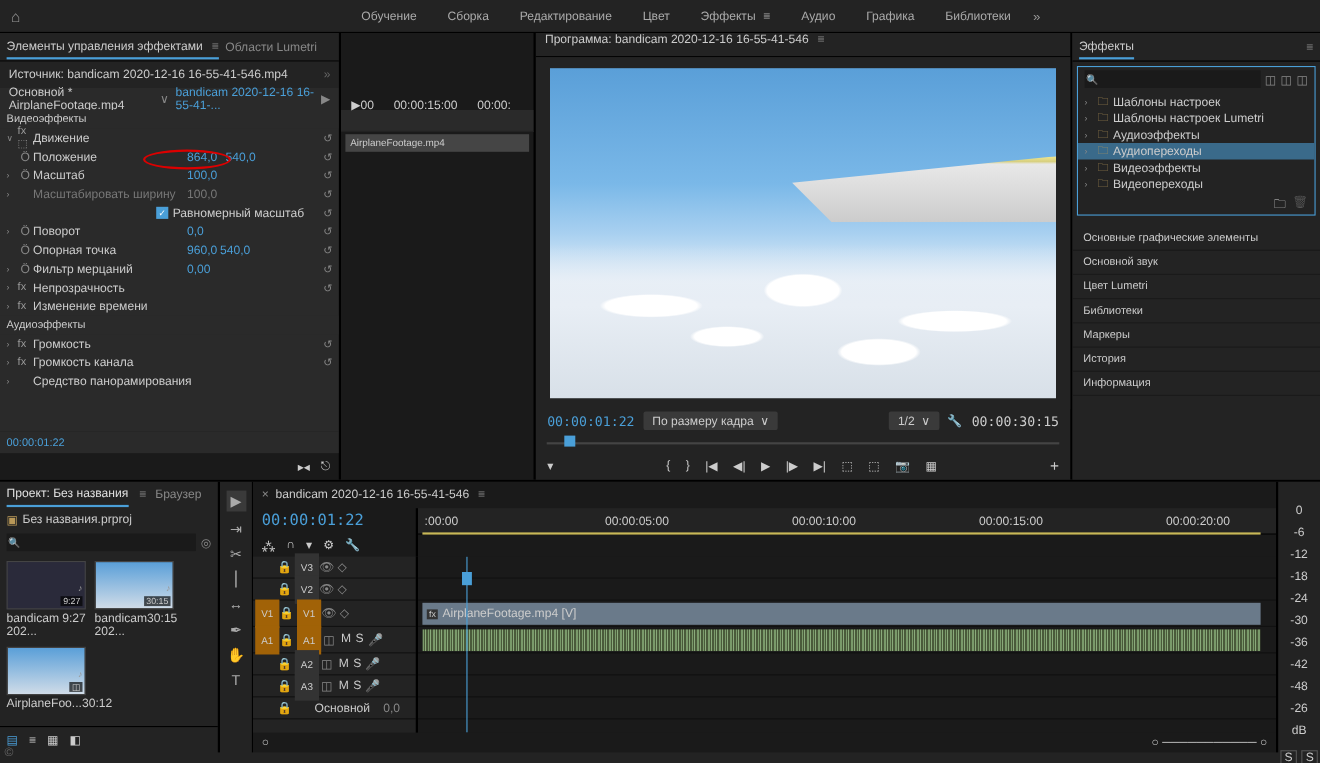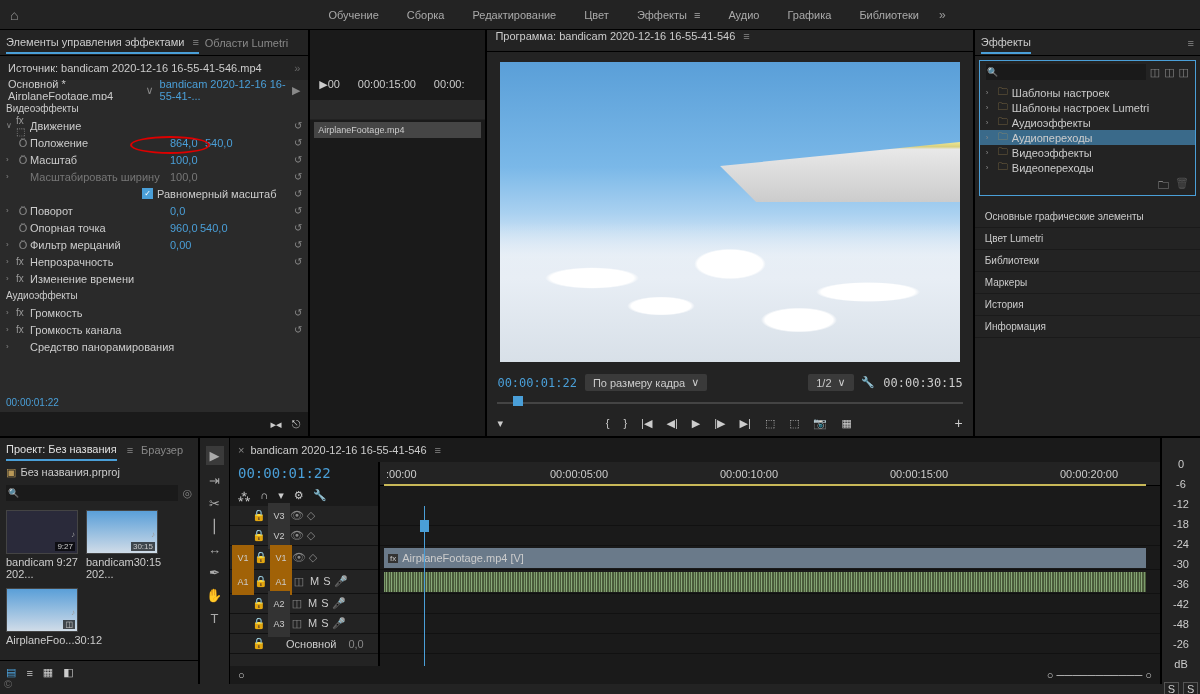--- a/index.html
+++ b/index.html
@@ -31,21 +31,21 @@
 .fxr .lbl{color:#ccc}
 .fxr .lbl-dim{color:#777}
 .fxr .val{color:#4a9fd8;cursor:pointer}
 .fxr .reset{position:absolute;right:6px;color:#888;font-size:10px;cursor:pointer}
 .circled{position:absolute;left:130px;top:2px;width:80px;height:18px;border:2px solid #d00;border-radius:50%;pointer-events:none;z-index:5}
 .checkbx{width:11px;height:11px;background:#4a9fd8;display:inline-flex;align-items:center;justify-content:center;color:#fff;font-size:8px;margin-right:4px}
 .tc-col{height:20px;background:#2a2a2a;display:flex;align-items:center;padding:0 6px;font-size:10px;color:#4a9fd8}
 .bot-icons{height:24px;display:flex;align-items:center;justify-content:flex-end;padding:0 8px;gap:10px;color:#aaa;font-size:12px}
 .umid-tr{height:20px;background:#2a2a2a;display:flex;align-items:center;padding:0 6px;font-size:9px;color:#888;border-bottom:1px solid #222;margin-top:70px}
 .umid-clip{margin:2px 4px;height:16px;background:#454545;display:flex;align-items:center;padding:0 4px;font-size:9px}
-.umid-ruler{position:absolute;top:48px;left:0;right:12px;height:24px;display:flex;align-items:flex-start;font-size:9px;color:#888;justify-content:space-around}
+.umid-ruler{position:absolute;top:48px;left:0;right:12px;height:24px;display:flex;align-items:flex-end;font-size:9px;color:#888;justify-content:space-around}
 .prog-hdr{height:26px;display:flex;align-items:flex-start;padding:0 8px;font-size:10px;border-bottom:1px solid #000}
 .preview{flex:1;display:flex;align-items:center;justify-content:center;background:#232323;padding:10px}
 .prev-img{width:460px;height:300px;background:linear-gradient(180deg,#5a9fd8 0%,#7ab8e8 35%,#a8d0f0 50%,#e8f0f8 65%,#d0dce8 100%);position:relative;overflow:hidden}
 .wing{position:absolute;right:0;top:80px;width:240px;height:60px;background:linear-gradient(180deg,#f0e890 0%,#d8d080 8%,#e8e8e8 12%,#ccc 100%);clip-path:polygon(0 40%,100% 0,100% 100%,15% 100%)}
 .clouds{position:absolute;bottom:0;left:0;right:0;height:140px;background:radial-gradient(ellipse at 20% 40%,#fff 8%,transparent 9%),radial-gradient(ellipse at 50% 30%,#fff 10%,transparent 11%),radial-gradient(ellipse at 80% 50%,#fff 9%,transparent 10%),radial-gradient(ellipse at 35% 60%,#fff 7%,transparent 8%),radial-gradient(ellipse at 65% 70%,#fff 8%,transparent 9%),linear-gradient(180deg,transparent 0%,#e8eef5 40%,#d8e0e8 100%)}
 .ctrl-bar{height:26px;display:flex;align-items:center;padding:0 10px;gap:8px;font-size:10px}
 .tc{color:#4a9fd8;font-family:monospace;font-size:12px}
 .dd{background:#3a3a3a;padding:2px 8px;border-radius:2px;color:#ccc;display:flex;align-items:center;gap:6px}
 .ctrl-bar .sp{flex:1}
 .wrench{color:#999}
@@ -359,20 +359,21 @@
             <span>Видеопереходы</span>
           </div>
       </div>
       <div class="fx-foot">
           <span>🗀</span>
           <span style="color:#555">🗑</span>
         </div>
     </div>
     <div class="side-list">
       <div class="side-item">Основные графические элементы</div>
+      <div class="side-item">Основной звук</div>
       <div class="side-item">Цвет Lumetri</div>
       <div class="side-item">Библиотеки</div>
       <div class="side-item">Маркеры</div>
       <div class="side-item">История</div>
       <div class="side-item">Информация</div>
     </div>
   </div>
 </div>
 
 <div class="lower">

